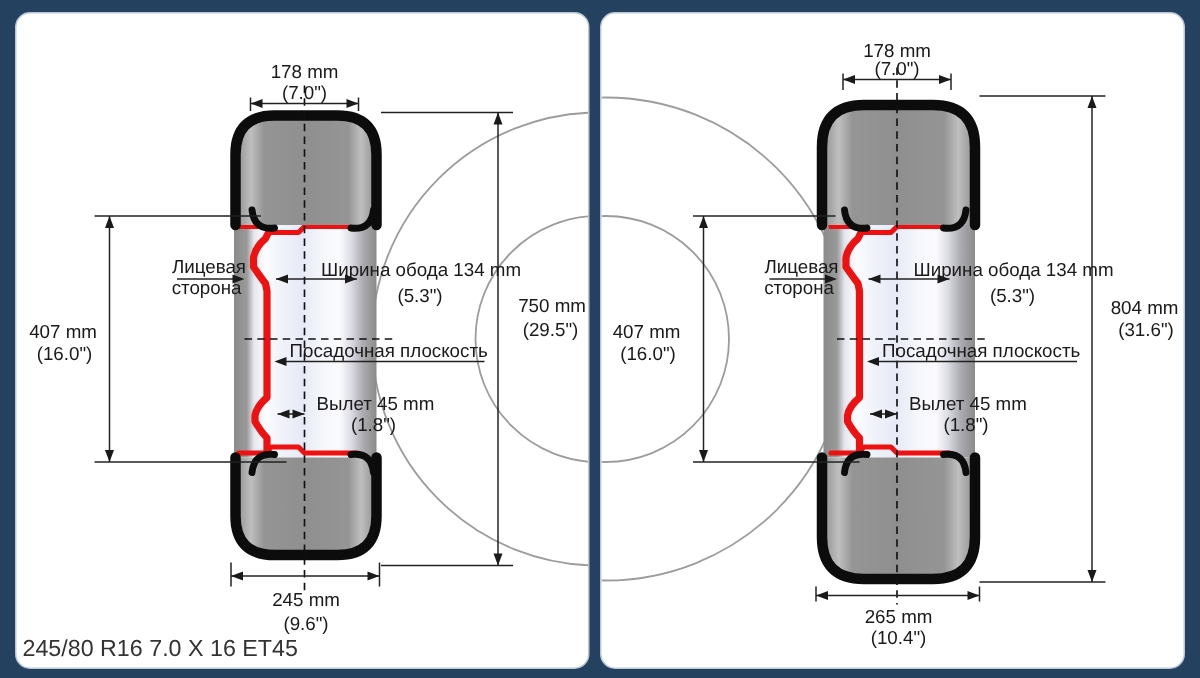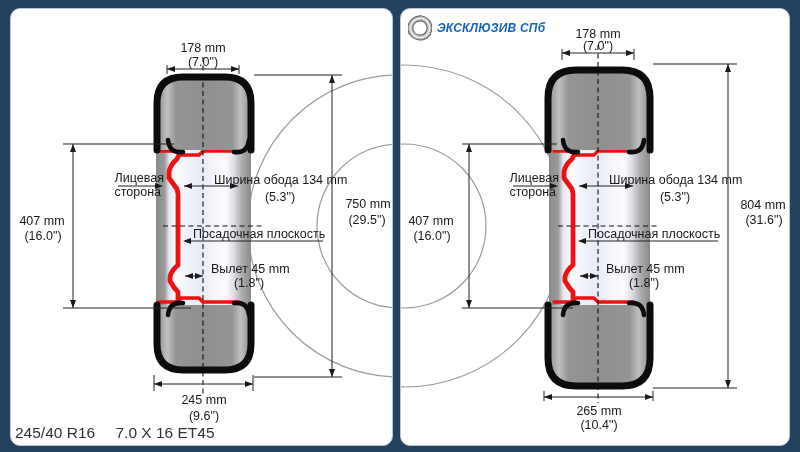--- a/index.html
+++ b/index.html
@@ -4,21 +4,21 @@
 <style>
   html,body{margin:0;padding:0;background:#24425f;}
   .frame{position:relative;width:800px;height:452px;background:#24425f;overflow:hidden;
          font-family:"Liberation Sans",sans-serif;}
   .panel{position:absolute;top:8px;height:438px;background:#ffffff;border-radius:10px;
          overflow:hidden;border:1px solid #b9c7d6;box-sizing:border-box;}
   .panel-left{left:10px;width:383px;}
   .panel-right{left:400px;width:390px;}
   .panel svg{display:block;}
   .caption{position:absolute;left:4px;bottom:3px;font-size:15.5px;color:#333;white-space:nowrap;}
-  .caption .gap{margin-left:16px;}
+  .caption .gap{}
   .logo{position:absolute;top:6px;left:7px;display:flex;align-items:center;gap:5px;}
   .logo-text{font-size:12px;font-weight:bold;font-style:italic;color:#1565c0;letter-spacing:.2px;}
   .dtxt{font-family:"Liberation Sans",sans-serif;font-size:12.5px;fill:#1a1a1a;}
   .dline{stroke:#222;stroke-width:1;fill:none;}
   .dash{stroke:#111;stroke-width:1.1;fill:none;stroke-dasharray:5,3.5;}
   .circ{stroke:#9c9c9c;stroke-width:1.2;fill:none;}
   .ah{fill:#1a1a1a;stroke:none;}
 </style>
 </head>
 <body>
@@ -133,21 +133,21 @@
        <line class="dline" x1="143" y1="366" x2="143" y2="382"></line>
           <line class="dline" x1="242" y1="366" x2="242" y2="382"></line>
        <line class="dline" x1="143" y1="375" x2="242" y2="375"></line>
           <polygon class="ah" points="143,375 151,372 151,378"></polygon>
           <polygon class="ah" points="242,375 234,372 234,378"></polygon>
        <text class="dtxt" x="193" y="395" text-anchor="middle">245 mm</text>
        <text class="dtxt" x="193" y="411" text-anchor="middle">(9.6")</text>
       </g>
       </svg>
     <div class="caption">
-      <span>245/40 R16</span>
+      <span>245/80 R16</span>
       <span class="gap">7.0 X 16 ET45</span>
     </div>
   </section>
 
   <section class="panel panel-right">
     <svg id="svg-1" width="390" height="438" viewBox="0 0 390 438">
         <defs>
     <linearGradient id="bar1" x1="0" y1="0" x2="1" y2="0">
       <stop offset="0" stop-color="#8a8a8a"></stop>
             <stop offset=".09" stop-color="#9a9a9a"></stop>
@@ -252,37 +252,15 @@
         <g>
        <line class="dline" x1="143" y1="382" x2="143" y2="392"></line>
           <line class="dline" x1="252" y1="382" x2="252" y2="392"></line>
        <line class="dline" x1="143" y1="388" x2="252" y2="388"></line>
           <polygon class="ah" points="143,388 151,385 151,391"></polygon>
           <polygon class="ah" points="252,388 244,385 244,391"></polygon>
        <text class="dtxt" x="198" y="406" text-anchor="middle">265 mm</text>
        <text class="dtxt" x="198" y="420" text-anchor="middle">(10.4")</text>
       </g>
       </svg>
-    <div class="logo">
-      <svg width="24" height="26" viewBox="-13 -13 26 26">
-        <g fill="none" stroke-linecap="round">
-          <g stroke="#5f5f5f" stroke-width="6.4">
-            <path d="M1,-10.5 A10.5,10.5 0 0 1 8.8,5.2"></path>
-            <path d="M1,-10.5 A10.5,10.5 0 0 1 8.8,5.2" transform="rotate(120)"></path>
-            <path d="M1,-10.5 A10.5,10.5 0 0 1 8.8,5.2" transform="rotate(240)"></path>
-          </g>
-          <g stroke="#b9b9b9" stroke-width="4.4">
-            <path d="M1,-10.5 A10.5,10.5 0 0 1 8.8,5.2"></path>
-            <path d="M1,-10.5 A10.5,10.5 0 0 1 8.8,5.2" transform="rotate(120)"></path>
-            <path d="M1,-10.5 A10.5,10.5 0 0 1 8.8,5.2" transform="rotate(240)"></path>
-          </g>
-          <g stroke="#ececec" stroke-width="1.6">
-            <path d="M1,-10.5 A10.5,10.5 0 0 1 8.8,5.2"></path>
-            <path d="M1,-10.5 A10.5,10.5 0 0 1 8.8,5.2" transform="rotate(120)"></path>
-            <path d="M1,-10.5 A10.5,10.5 0 0 1 8.8,5.2" transform="rotate(240)"></path>
-          </g>
-        </g>
-      </svg>
-      <span class="logo-text">ЭКСКЛЮЗИВ СПб</span>
-    </div>
   </section>
 
 </div>
 
 </body></html>

